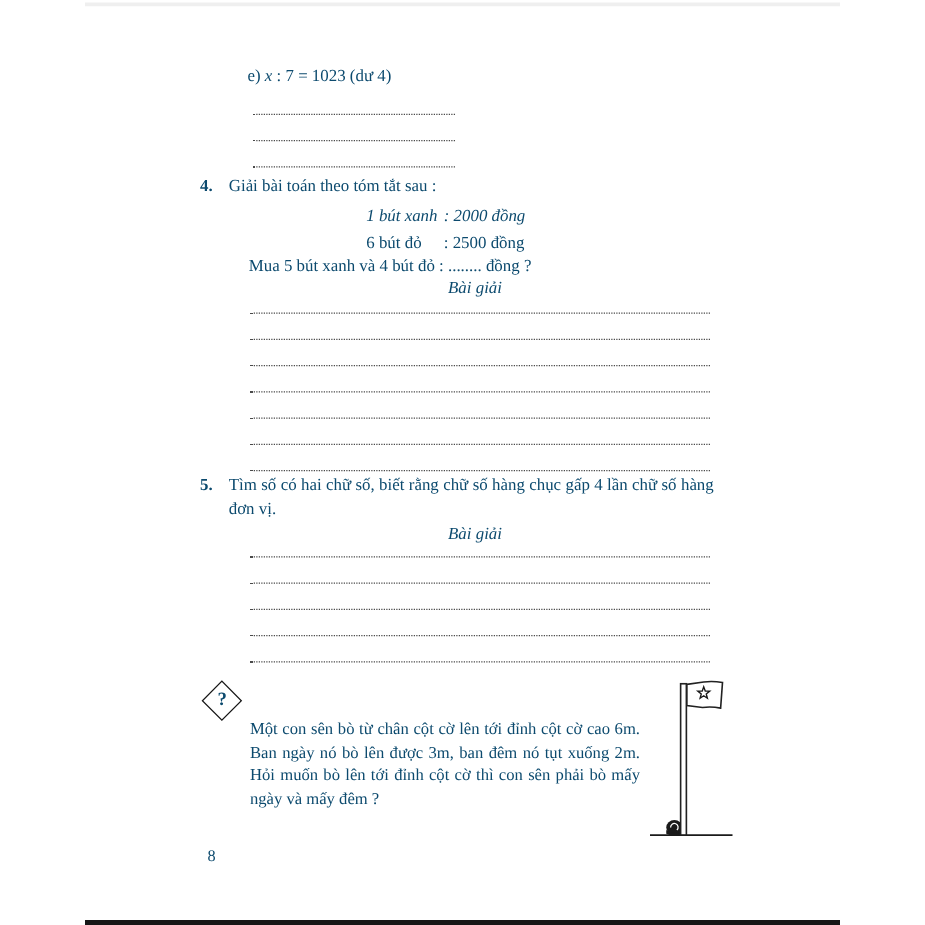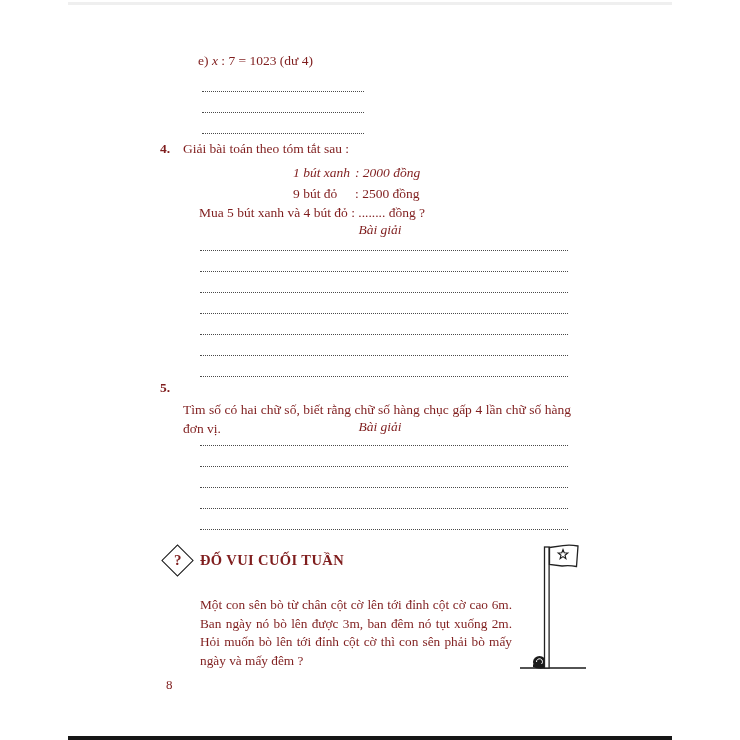--- a/index.html
+++ b/index.html
@@ -1,28 +1,28 @@
 <!DOCTYPE html>
 <html><head>
 <meta charset="utf-8">
 <style>
   html,body{margin:0;padding:0;background:#ffffff;}
   .page{
     position:relative;
     width:740px;height:740px;
     background:#ffffff;
     font-family:"Liberation Serif","DejaVu Serif",serif;
-    color:#7f1d1d;
+    color:#0c4a6e;
     overflow:hidden;
   }
   .abs{position:absolute;}
   .txt{font-size:13.5px;line-height:18px;white-space:pre;}
   .bold{font-weight:bold;}
   .italic{font-style:italic;}
-  .justified{text-align:justify;white-space:normal;margin-top:22px;}
+  .justified{text-align:justify;white-space:normal;}
 
   
   .top-edge{left:68px;top:2px;width:604px;height:3px;background:#efefef;}
   .bottom-bar{left:68px;top:736px;width:604px;height:4px;background:#161616;}
 
   
   .ex-e-line{left:198px;top:52px;}
   .short-lines{left:202px;top:71px;width:162px;}
   .long-lines-4{left:200px;top:230px;width:368px;}
   .long-lines-5{left:200px;top:425px;width:368px;}
@@ -70,21 +70,21 @@
   <div class="abs short-lines">
       <div class="dotted-line"></div>
       <div class="dotted-line"></div>
       <div class="dotted-line"></div>
     </div>
 
   <div class="abs txt bold p4-number">4.</div>
   <div class="abs txt p4-statement">Giải bài toán theo tóm tắt sau :</div>
 
   <div class="abs txt p4-sum-1"><span class="tt-label">1 bút xanh</span><span>: 2000 đồng</span></div>
-  <div class="abs txt p4-sum-2"><span class="tt-label">9 bút đỏ</span><span>: 2500 đồng</span></div>
+  <div class="abs txt p4-sum-2"><span class="tt-label">6 bút đỏ</span><span>: 2500 đồng</span></div>
 
   <div class="abs txt p4-question">Mua 5 bút xanh và 4 bút đỏ : ........ đồng ?</div>
   <div class="abs txt italic p4-solution">Bài giải</div>
   <div class="abs long-lines-4">
       <div class="dotted-line"></div>
       <div class="dotted-line"></div>
       <div class="dotted-line"></div>
       <div class="dotted-line"></div>
       <div class="dotted-line"></div>
       <div class="dotted-line"></div>
@@ -98,21 +98,20 @@
       <div class="dotted-line"></div>
       <div class="dotted-line"></div>
       <div class="dotted-line"></div>
       <div class="dotted-line"></div>
       <div class="dotted-line"></div>
     </div>
 
   <div class="abs puzzle-icon">
       <span>?</span>
     </div>
-  <div class="abs txt bold puzzle-title">ĐỐ VUI CUỐI TUẦN</div>
   <div class="abs txt justified puzzle-body">Một con sên bò từ chân cột cờ lên tới đỉnh cột cờ cao 6m. Ban ngày nó bò lên được 3m, ban đêm nó tụt xuống 2m. Hỏi muốn bò lên tới đỉnh cột cờ thì con sên phải bò mấy ngày và mấy đêm ?</div>
 
   <svg class="abs flag-illustration" width="130" height="140" viewBox="0 0 130 140">
 
     <line x1="20" y1="130" x2="86" y2="130" stroke="#1a1a1a" stroke-width="1.4"></line>
 
     <g>
       <ellipse cx="39.5" cy="124" rx="6.5" ry="6" fill="#1a1a1a"></ellipse>
       <path d="M33,129 q6,3 13,1 l0,-3 q-7,3 -13,-1 z" fill="#1a1a1a"></path>
       <path d="M39.5,124 m-3,0 a3,3 0 1 1 5,2" fill="none" stroke="#ffffff" stroke-width="1"></path>

